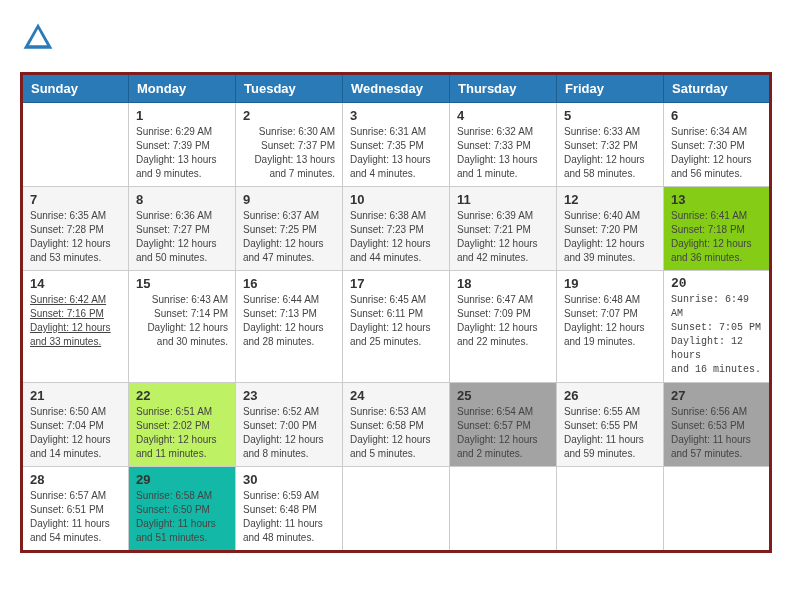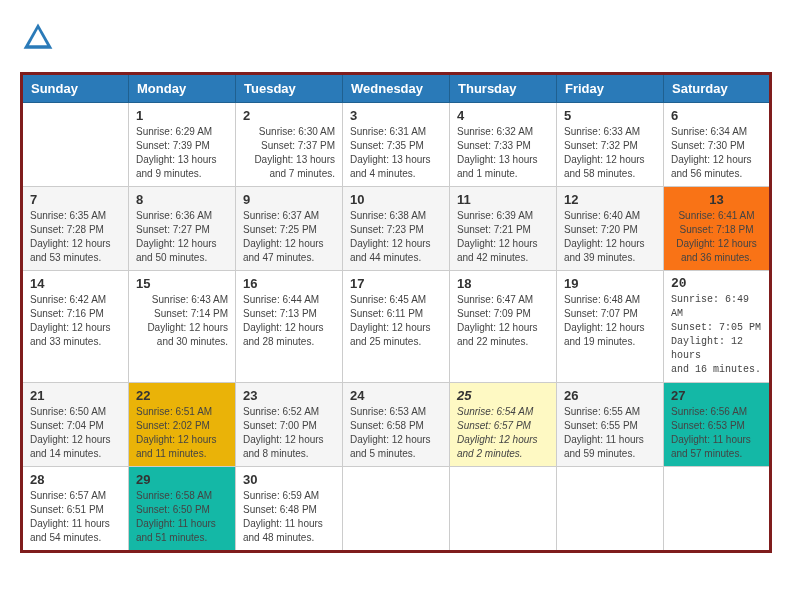--- a/index.html
+++ b/index.html
@@ -212,32 +212,32 @@
 Daylight: 12 hours
 and 42 minutes.</div>
         </td>
         <td style="background-color: rgb(245, 245, 245);">
           <span class="day-number">12</span>
           <div class="day-info" style="white-space: pre-line;">Sunrise: 6:40 AM
 Sunset: 7:20 PM
 Daylight: 12 hours
 and 39 minutes.</div>
         </td>
-        <td style="background-color: #f97316; text-align: center;">
+        <td style="background-color: #84cc16;">
           <span class="day-number">13</span>
           <div class="day-info" style="white-space: pre-line;">Sunrise: 6:41 AM
 Sunset: 7:18 PM
 Daylight: 12 hours
 and 36 minutes.</div>
         </td>
       </tr>
       <tr>
         <td style="background-color: rgb(255, 255, 255);">
           <span class="day-number">14</span>
-          <div class="day-info" style="white-space: pre-line;">Sunrise: 6:42 AM
+          <div class="day-info" style="white-space: pre-line; text-decoration: underline;">Sunrise: 6:42 AM
 Sunset: 7:16 PM
 Daylight: 12 hours
 and 33 minutes.</div>
         </td>
         <td style="background-color: rgb(255, 255, 255);">
           <span class="day-number">15</span>
           <div class="day-info" style="white-space: pre-line; text-align: right;">Sunrise: 6:43 AM
 Sunset: 7:14 PM
 Daylight: 12 hours
 and 30 minutes.</div>
@@ -279,56 +279,56 @@
         </td>
       </tr>
       <tr>
         <td style="background-color: rgb(245, 245, 245);">
           <span class="day-number">21</span>
           <div class="day-info" style="white-space: pre-line;">Sunrise: 6:50 AM
 Sunset: 7:04 PM
 Daylight: 12 hours
 and 14 minutes.</div>
         </td>
-        <td style="background-color: #eab308;">
+        <td style="background-color: #bef264;">
           <span class="day-number">22</span>
           <div class="day-info" style="white-space: pre-line;">Sunrise: 6:51 AM
 Sunset: 2:02 PM
 Daylight: 12 hours
 and 11 minutes.</div>
         </td>
         <td style="background-color: rgb(245, 245, 245);">
           <span class="day-number">23</span>
           <div class="day-info" style="white-space: pre-line;">Sunrise: 6:52 AM
 Sunset: 7:00 PM
 Daylight: 12 hours
 and 8 minutes.</div>
         </td>
         <td style="background-color: rgb(245, 245, 245);">
           <span class="day-number">24</span>
           <div class="day-info" style="white-space: pre-line;">Sunrise: 6:53 AM
 Sunset: 6:58 PM
 Daylight: 12 hours
 and 5 minutes.</div>
         </td>
-        <td style="background-color: #fef9c3; font-style: italic;">
+        <td style="background-color: #a3a3a3;">
           <span class="day-number">25</span>
           <div class="day-info" style="white-space: pre-line;">Sunrise: 6:54 AM
 Sunset: 6:57 PM
 Daylight: 12 hours
 and 2 minutes.</div>
         </td>
         <td style="background-color: rgb(245, 245, 245);">
           <span class="day-number">26</span>
           <div class="day-info" style="white-space: pre-line;">Sunrise: 6:55 AM
 Sunset: 6:55 PM
 Daylight: 11 hours
 and 59 minutes.</div>
         </td>
-        <td style="background-color: #14b8a6;">
+        <td style="background-color: #a3a3a3;">
           <span class="day-number">27</span>
           <div class="day-info" style="white-space: pre-line;">Sunrise: 6:56 AM
 Sunset: 6:53 PM
 Daylight: 11 hours
 and 57 minutes.</div>
         </td>
       </tr>
       <tr>
         <td style="background-color: rgb(255, 255, 255);">
           <span class="day-number">28</span>

